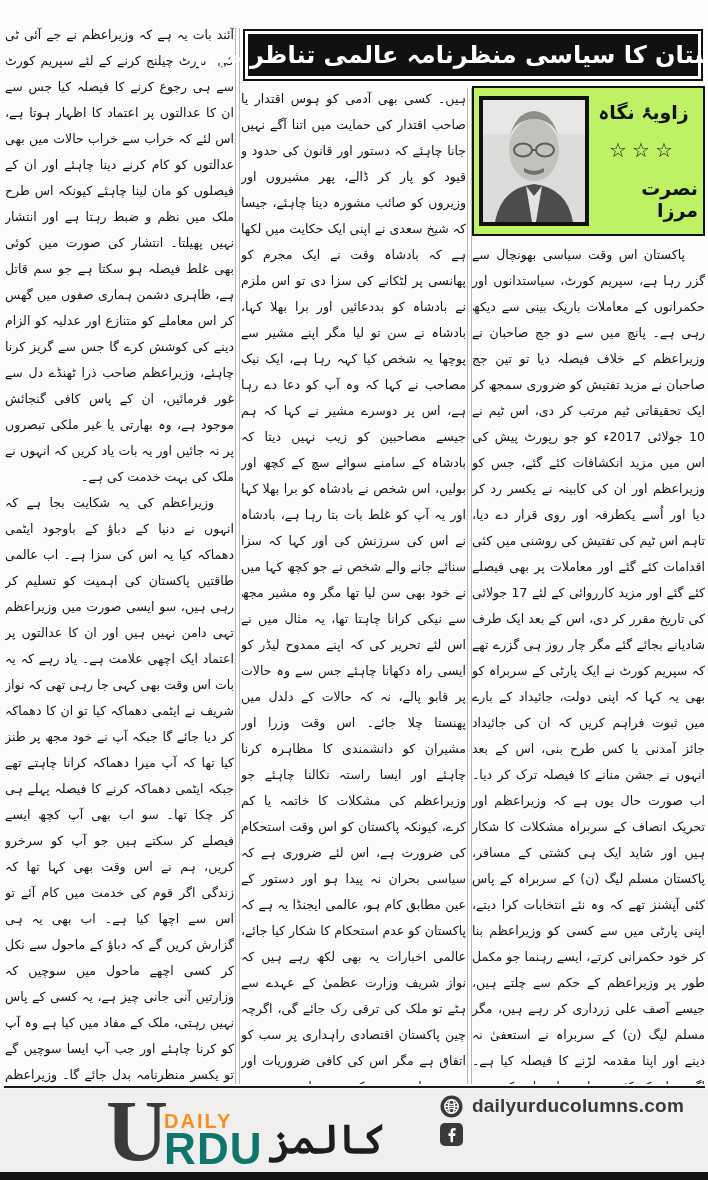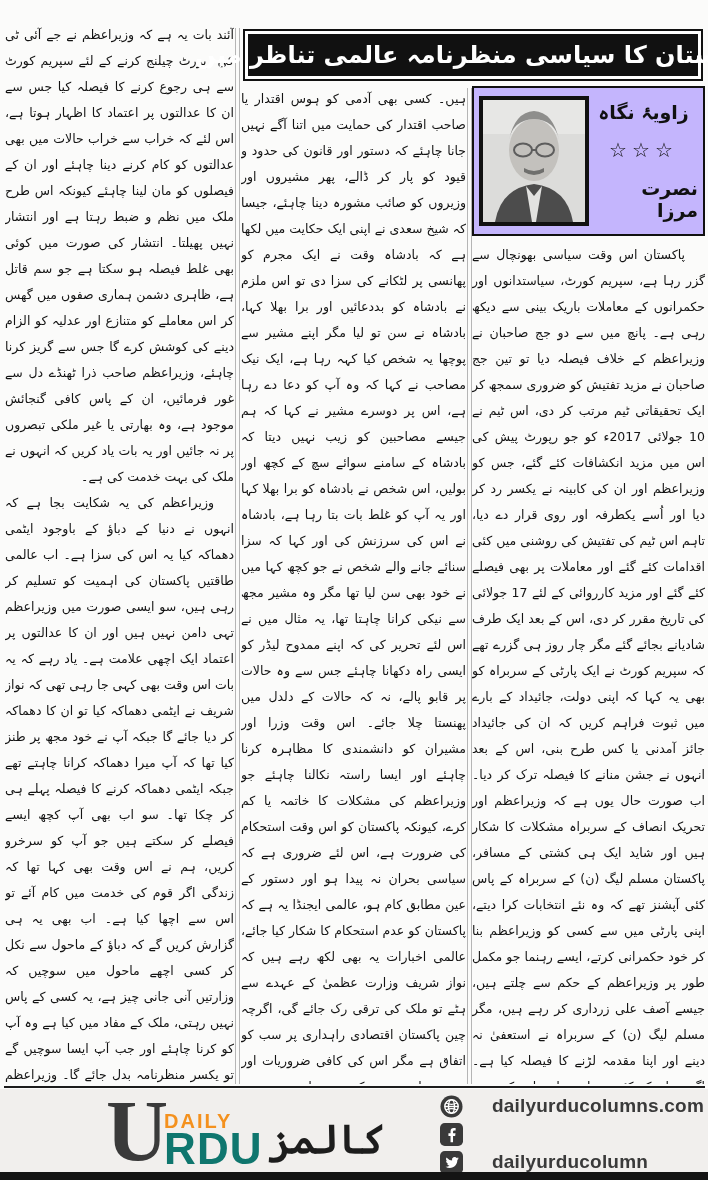--- a/index.html
+++ b/index.html
@@ -36,21 +36,21 @@
   }
   .headline-inner{
     width:100%;height:100%;background:#111;color:#fff;
     display:flex;align-items:center;justify-content:center;
     direction:rtl;font-size:24px;font-weight:bold;white-space:nowrap;
   }
 
   
   .author-box{
     position:absolute;left:472px;top:86px;width:233px;height:150px;
-    border:2px solid #111;background:#c4b5fd;box-sizing:border-box;
+    border:2px solid #111;background:#bef264;box-sizing:border-box;
     display:flex;align-items:center;padding:5px;
   }
   .photo{
     width:110px;height:130px;border:4px solid #111;box-sizing:border-box;
     background:#d6d6d6;flex:0 0 auto;overflow:hidden;
   }
   .photo svg{display:block;width:100%;height:100%;}
   .author-meta{
     flex:1;display:flex;flex-direction:column;align-items:center;justify-content:space-between;
     height:120px;direction:rtl;
@@ -78,21 +78,21 @@
     font-size:44px;letter-spacing:1px;color:#0f766e;line-height:0.82;
   }
   .logo-urdu{
     font-family:Liberation Sans, sans-serif;font-weight:bold;
     font-size:40px;color:#1d1d1d;margin-left:6px;line-height:1.4;
   }
 
   .social{
     position:absolute;left:440px;top:5px;margin:0;padding:0;list-style:none;
   }
-  .social li{display:flex;align-items:center;height:24px;margin-bottom:4px;gap:20px;}
+  .social li{display:flex;align-items:center;height:24px;margin-bottom:4px;}
   .sicon{width:23px;height:23px;margin-right:9px;flex:0 0 auto;}
   .sicon svg{display:block;width:100%;height:100%;}
   .social .handle{
     font-family:"Liberation Sans",sans-serif;font-weight:bold;
     font-size:19px;color:#3a3a3a;letter-spacing:0.2px;
   }
 </style>
 </head>
 <body>
 
@@ -166,27 +166,18 @@
         <span class="handle">dailyurducolumns.com</span>
       </li>
       <li>
         <span class="sicon">
           <svg viewBox="0 0 24 24">
             <rect width="24" height="24" rx="5" fill="#3a3a3a"></rect>
             <path d="M13.6 20v-6.5h2.2l.4-2.7h-2.6V9.1c0-.8.3-1.4 1.4-1.4h1.3V5.3c-.3 0-1.1-.1-2-.1-2 0-3.3 1.2-3.3 3.4v2.2H8.8v2.7H11V20h2.6z" fill="#fff"></path>
           </svg>
         </span>
       </li>
-      <li>
-        <span class="sicon">
-          <svg viewBox="0 0 24 24">
-            <rect width="24" height="24" rx="5" fill="#3a3a3a"></rect>
-            <path d="M19.6 7.6c-.5.2-1 .4-1.6.5.6-.4 1-.9 1.2-1.6-.5.3-1.1.6-1.8.7a2.8 2.8 0 0 0-4.8 2.6 8 8 0 0 1-5.8-3 2.8 2.8 0 0 0 .9 3.8c-.5 0-.9-.1-1.3-.3v.1c0 1.4 1 2.5 2.3 2.8-.4.1-.8.1-1.3 0 .4 1.1 1.4 1.9 2.6 2a5.7 5.7 0 0 1-4.2 1.2 8 8 0 0 0 4.3 1.3c5.2 0 8-4.3 8-8v-.4c.6-.4 1.1-.9 1.5-1.7z" fill="#fff"></path>
-          </svg>
-        </span>
-        <span class="handle">dailyurducolumn</span>
-      </li>
     </ul>
 
     <div class="footer-bar"></div>
   </div>
 
 </div>
 
 </body></html>

